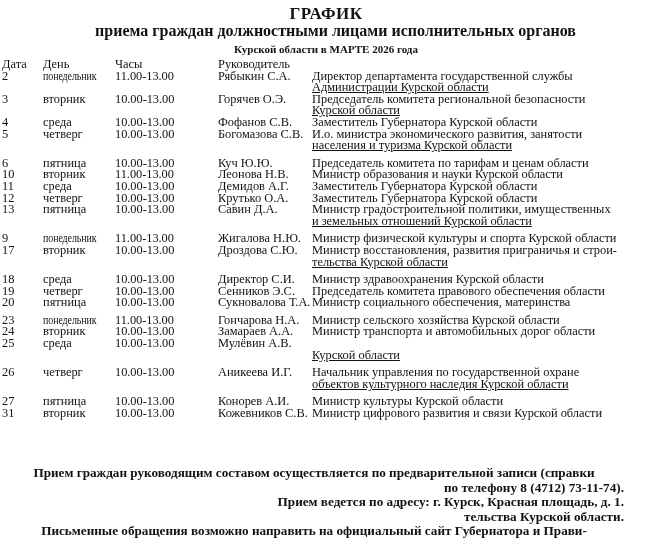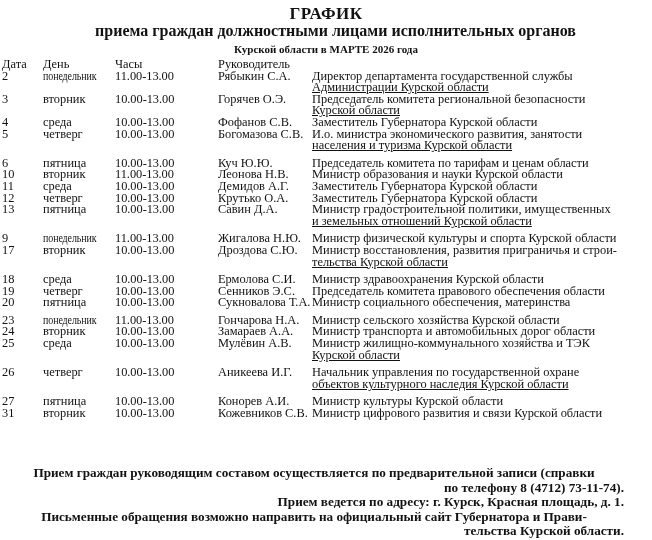--- a/index.html
+++ b/index.html
@@ -211,21 +211,21 @@
         <span class="cell c-name">Дроздова С.Ю.</span>
         <span class="cell c-post">Министр восстановления, развития приграничья и строи-</span>
       </div>
       <div class="trow">
         <span class="cell c-cont">тельства Курской области</span>
       </div>
       <div class="trow gap">
         <span class="cell c-date">18</span>
         <span class="cell c-day">среда</span>
         <span class="cell c-time">10.00-13.00</span>
-        <span class="cell c-name">Ермолова С.И.</span>
+        <span class="cell c-name">Директор С.И.</span>
         <span class="cell c-post">Министр здравоохранения Курской области</span>
       </div>
       <div class="trow">
         <span class="cell c-date">19</span>
         <span class="cell c-day">четверг</span>
         <span class="cell c-time">10.00-13.00</span>
         <span class="cell c-name">Сенников Э.С.</span>
         <span class="cell c-post">Председатель комитета правового обеспечения области</span>
       </div>
       <div class="trow">
@@ -247,21 +247,20 @@
         <span class="cell c-day">вторник</span>
         <span class="cell c-time">10.00-13.00</span>
         <span class="cell c-name">Замараев А.А.</span>
         <span class="cell c-post">Министр транспорта и автомобильных дорог области</span>
       </div>
       <div class="trow">
         <span class="cell c-date">25</span>
         <span class="cell c-day">среда</span>
         <span class="cell c-time">10.00-13.00</span>
         <span class="cell c-name">Мулёвин А.В.</span>
-        <span class="cell c-post">Министр жилищно-коммунального хозяйства и ТЭК</span>
       </div>
       <div class="trow">
         <span class="cell c-cont">Курской области</span>
       </div>
       <div class="trow gap">
         <span class="cell c-date">26</span>
         <span class="cell c-day">четверг</span>
         <span class="cell c-time">10.00-13.00</span>
         <span class="cell c-name">Аникеева И.Г.</span>
         <span class="cell c-post">Начальник управления по государственной охране</span>
@@ -282,17 +281,17 @@
         <span class="cell c-time">10.00-13.00</span>
         <span class="cell c-name">Кожевников С.В.</span>
         <span class="cell c-post">Министр цифрового развития и связи Курской области</span>
       </div>
     </div>
 
   <div class="footer">
     <div class="f-line c">Прием граждан руководящим составом осуществляется по предварительной записи (справки</div>
     <div class="f-line r">по телефону 8 (4712) 73-11-74).</div>
     <div class="f-line r">Прием ведется по адресу: г. Курск, Красная площадь, д. 1.</div>
+    <div class="f-line r">тельства Курской области.</div>
     <div class="f-line c">Письменные обращения возможно направить на официальный сайт Губернатора и Прави-</div>
-    <div class="f-line r">тельства Курской области.</div>
   </div>
 
 </div>
 
 </body></html>

